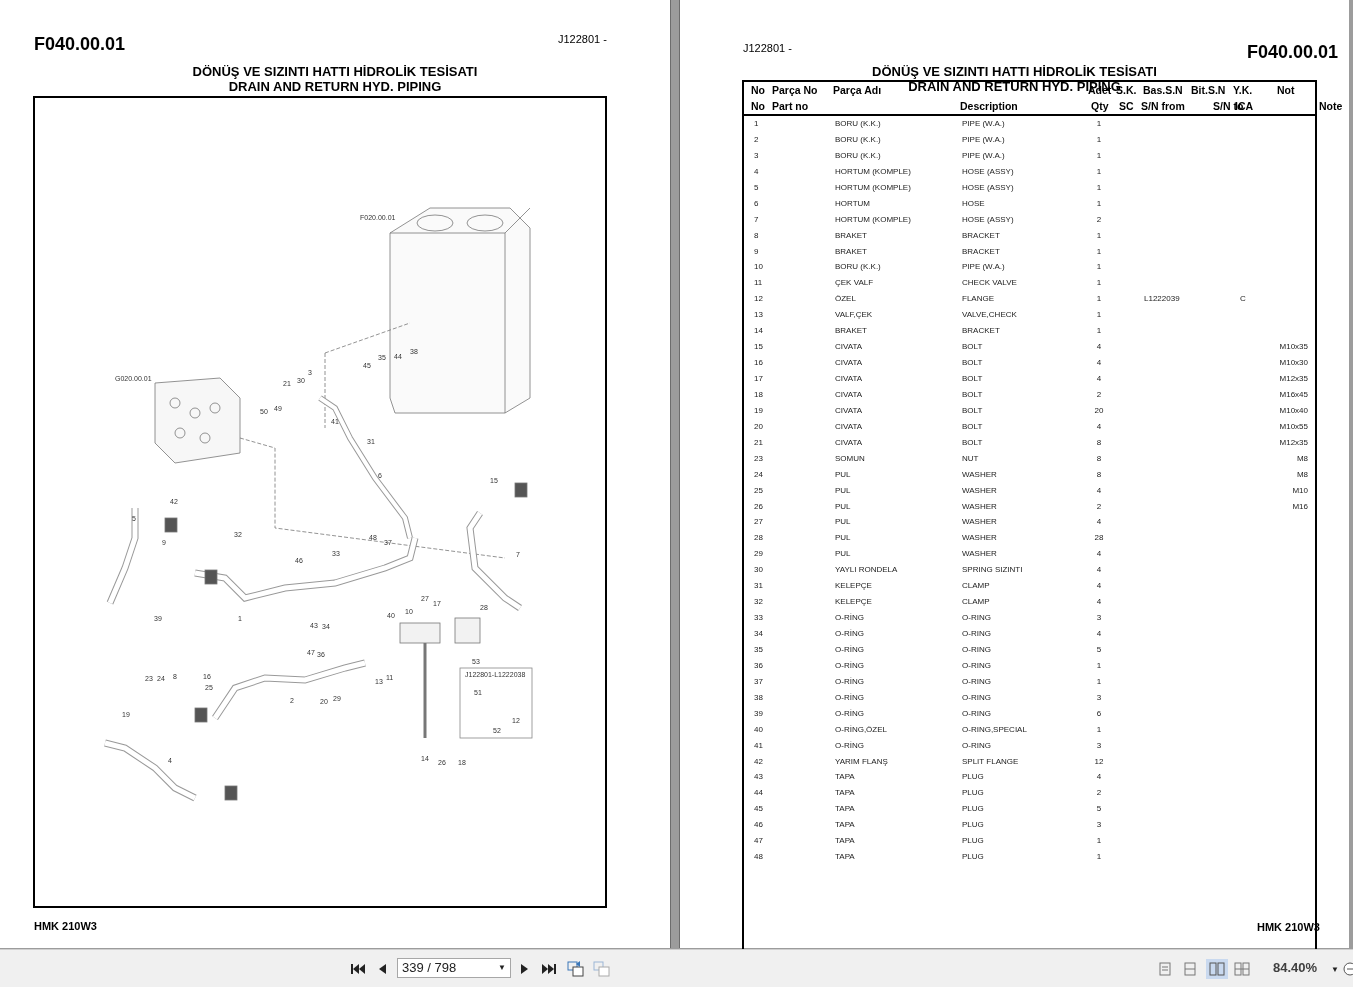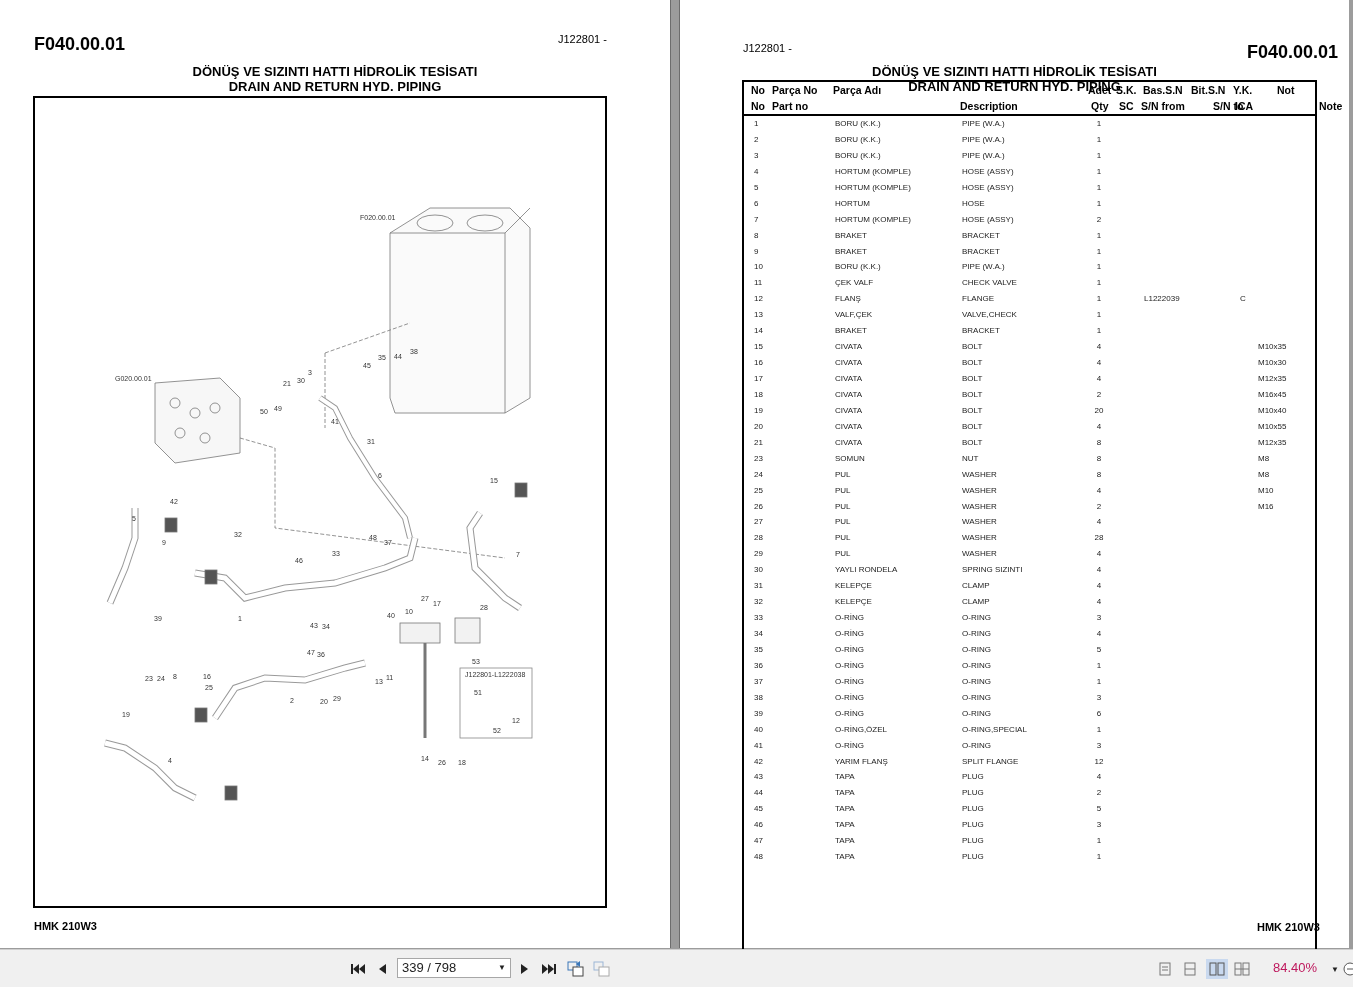--- a/index.html
+++ b/index.html
@@ -19,26 +19,26 @@
   .thead span{position:absolute;white-space:nowrap;}
   .tbody{position:absolute;left:0;top:35px;width:100%;}
   .row{position:relative;height:15.95px;font-size:8px;color:#222;}
   .row span{position:absolute;top:2px;white-space:nowrap;}
   .c-no{left:10px;}
   .c-tr{left:91px;}
   .c-en{left:218px;}
   .c-qty{left:348px;width:14px;text-align:center;}
   .c-sn{left:400px;}
   .c-ica{left:496px;}
-  .c-note{left:514px;width:50px;text-align:left;}
+  .c-note{left:514px;width:50px;text-align:right;}
   #toolbar{position:absolute;left:0;top:949px;width:1353px;height:38px;background:#f0f0f0;border-top:1px solid #cfcfcf;}
   .tb{position:absolute;top:9px;height:20px;display:flex;align-items:center;justify-content:center;cursor:pointer;color:#222;font-size:13px;}
   .page-box{position:absolute;left:397px;top:8px;width:114px;height:20px;border:1px solid #a7a7a7;background:#fff;box-sizing:border-box;font-size:13px;line-height:18px;padding-left:4px;color:#222;}
   .page-box .dd{position:absolute;right:4px;top:0;font-size:8px;}
-  .zoom-val{position:absolute;left:1273px;top:10px;font-size:13px;color:#be185d;}
+  .zoom-val{position:absolute;left:1273px;top:10px;font-size:13px;color:#404040;font-weight:bold;}
   .view-active{background:#c9d9ef;}
 </style>
 </head>
 <body>
 
 <div class="page" id="page-left">
   <div class="code" style="left:34px;top:34px;">F040.00.01</div>
   <div class="serial" style="left:558px;top:33px;">J122801 -</div>
   <div class="title" style="top:64px;">DÖNÜŞ VE SIZINTI HATTI HİDROLİK TESİSATI</div>
   <div class="title" style="top:79px;">DRAIN AND RETURN HYD. PIPING</div>
@@ -277,21 +277,21 @@
         <span class="c-no">11</span>
         <span class="c-tr">ÇEK VALF</span>
         <span class="c-en">CHECK VALVE</span>
         <span class="c-qty">1</span>
         <span class="c-sn"></span>
         <span class="c-ica"></span>
         <span class="c-note"></span>
       </div>
       <div class="row">
         <span class="c-no">12</span>
-        <span class="c-tr">FLANŞ</span>
+        <span class="c-tr">ÖZEL</span>
         <span class="c-en">FLANGE</span>
         <span class="c-qty">1</span>
         <span class="c-sn">L1222039</span>
         <span class="c-ica">C</span>
         <span class="c-note"></span>
       </div>
       <div class="row">
         <span class="c-no">13</span>
         <span class="c-tr">VALF,ÇEK</span>
         <span class="c-en">VALVE,CHECK</span>

